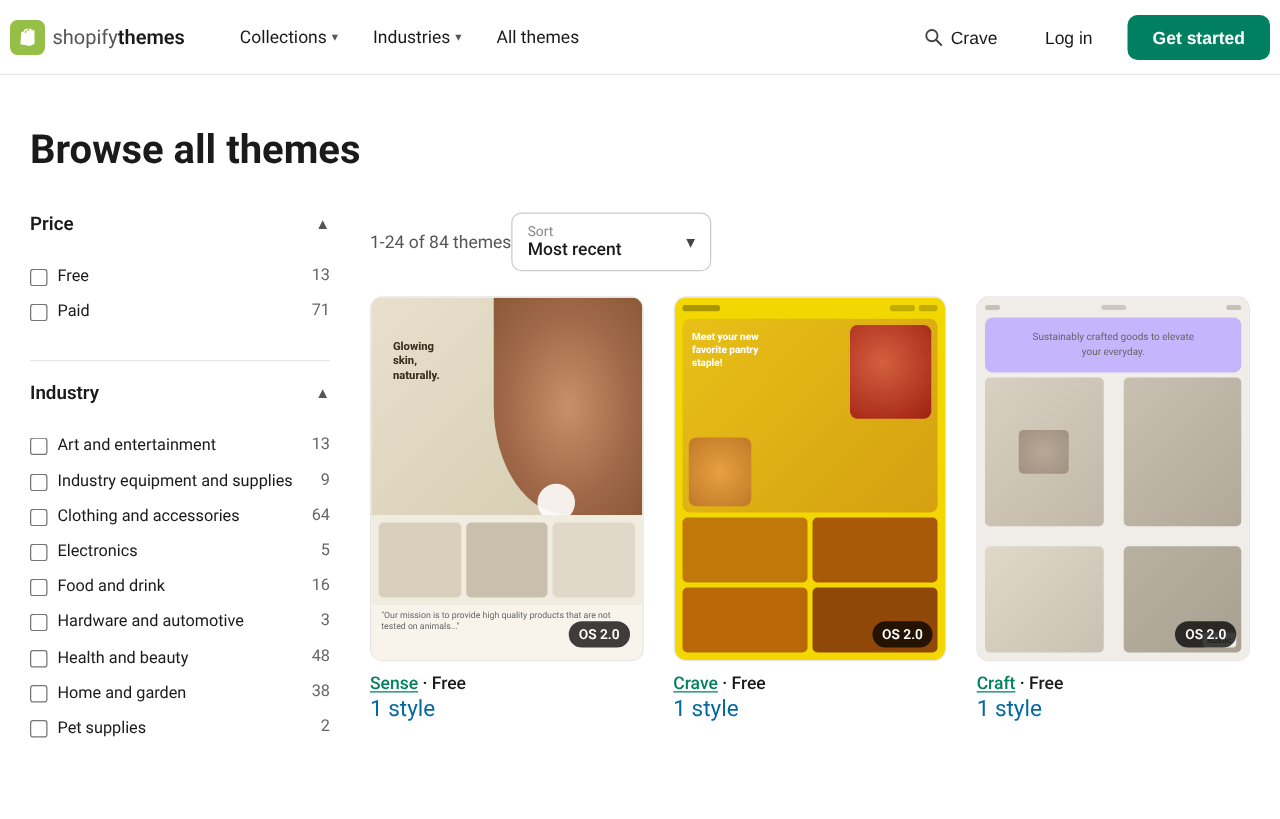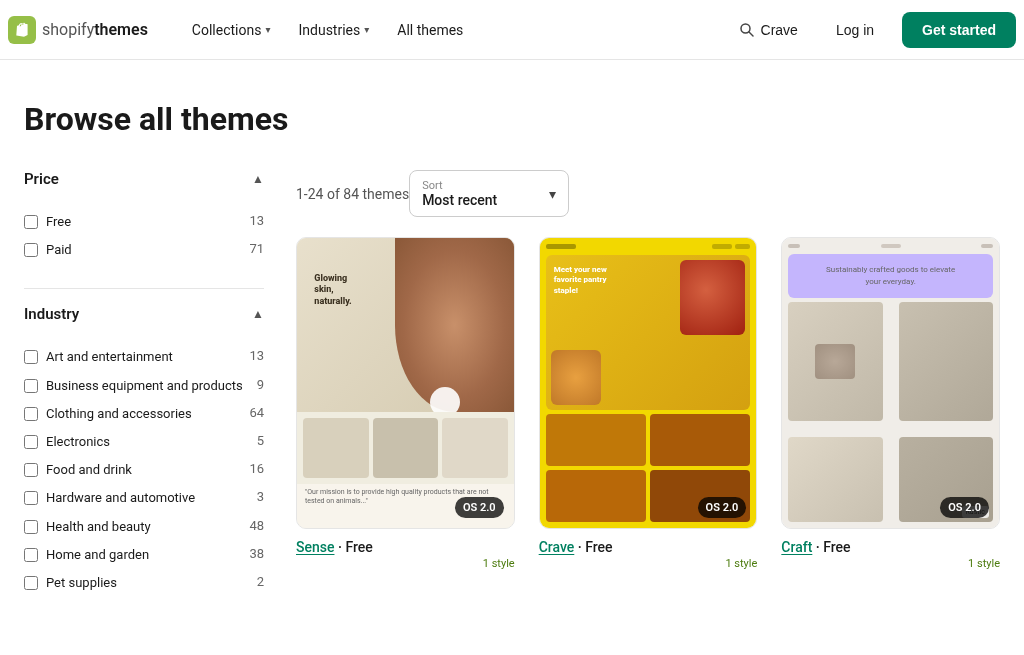--- a/index.html
+++ b/index.html
@@ -225,24 +225,23 @@
     .theme-name {
       font-size: 14px;
       font-weight: 500;
     }
     .theme-name a {
       color: #008060;
       text-decoration: underline;
       text-underline-offset: 2px;
     }
     .theme-styles {
-      font-size: 11px;
-      color: #4d7c0f;
+      font-size: 18px;
+      color: #0369a1;
       margin-top: 2px;
-      text-align: right;
     }
   </style>
 </head>
 <body>
 
 <header class="header">
   <a class="logo" href="#">
     <div class="logo-icon">
       <svg width="16" height="18" viewBox="0 0 16 18" fill="none">
         <path d="M13.6 3.4c0-.1-.1-.2-.2-.2-.1 0-1.8-.1-1.8-.1s-1.2-1.2-1.3-1.3c-.1-.1-.4-.1-.5 0l-.7.7C8.7 2.2 8.1 2 7.5 2 5.9 2 5.1 3.1 4.9 4.2c-1.1.3-1.9.6-1.9.6l-.7 9.5.1.1 7.6 1.3L13.6 14V3.4zM9.5 2.6C9.5 2.6 9.4 3 9.3 3.7c-.4-.1-.8-.2-1.3-.2.2-1.1.7-1.6 1-1.6.2 0 .4.3.5.7zm-1.7 0c-.4.5-.7 1.3-.8 2.4L5.7 5.5c.3-1.4 1.1-2.2 2.1-2.9zm-.5 7.2c0 .6.4 1 1 1s1-.4 1-1-.4-1-1-1-1 .4-1 1z" fill="white"></path>
@@ -313,21 +312,21 @@
           <span class="filter-section-title">Industry</span>
           <span class="chevron-up">▲</span>
         </div>
         <div class="filter-item">
           <input type="checkbox" style="">
           <span class="filter-item-label">Art and entertainment</span>
           <span class="filter-item-count">13</span>
         </div>
         <div class="filter-item">
           <input type="checkbox" style="">
-          <span class="filter-item-label">Business equipment and products</span>
+          <span class="filter-item-label">Industry equipment and supplies</span>
           <span class="filter-item-count">9</span>
         </div>
         <div class="filter-item">
           <input type="checkbox" style="">
           <span class="filter-item-label">Clothing and accessories</span>
           <span class="filter-item-count">64</span>
         </div>
         <div class="filter-item">
           <input type="checkbox" style="">
           <span class="filter-item-label">Electronics</span>

